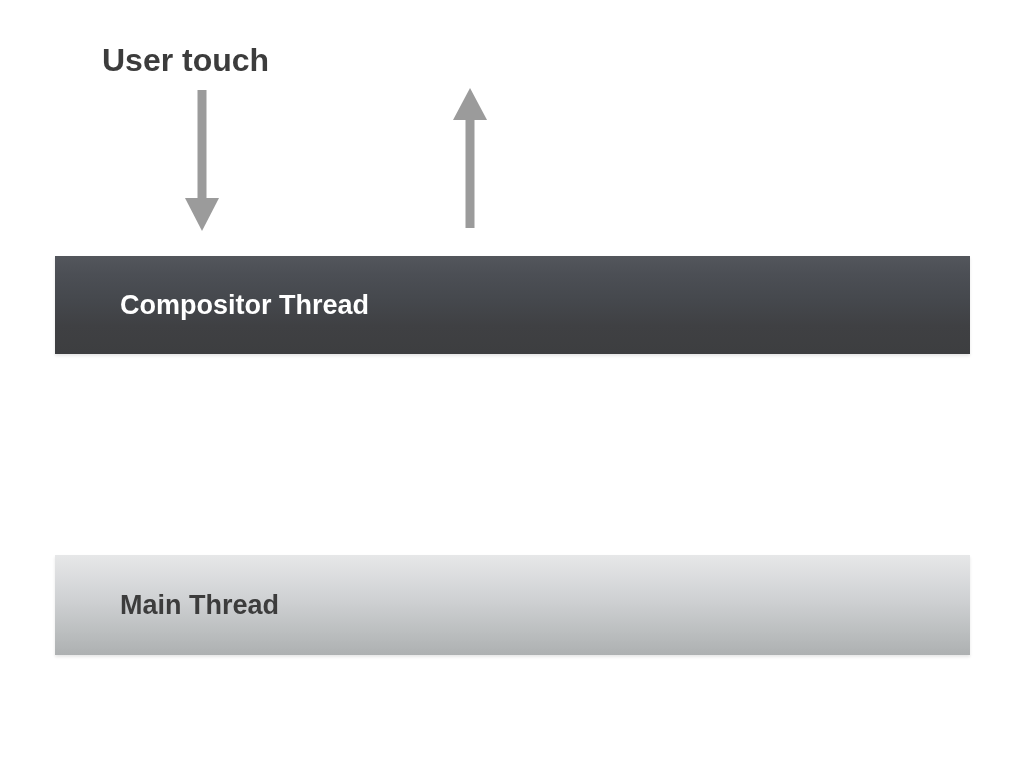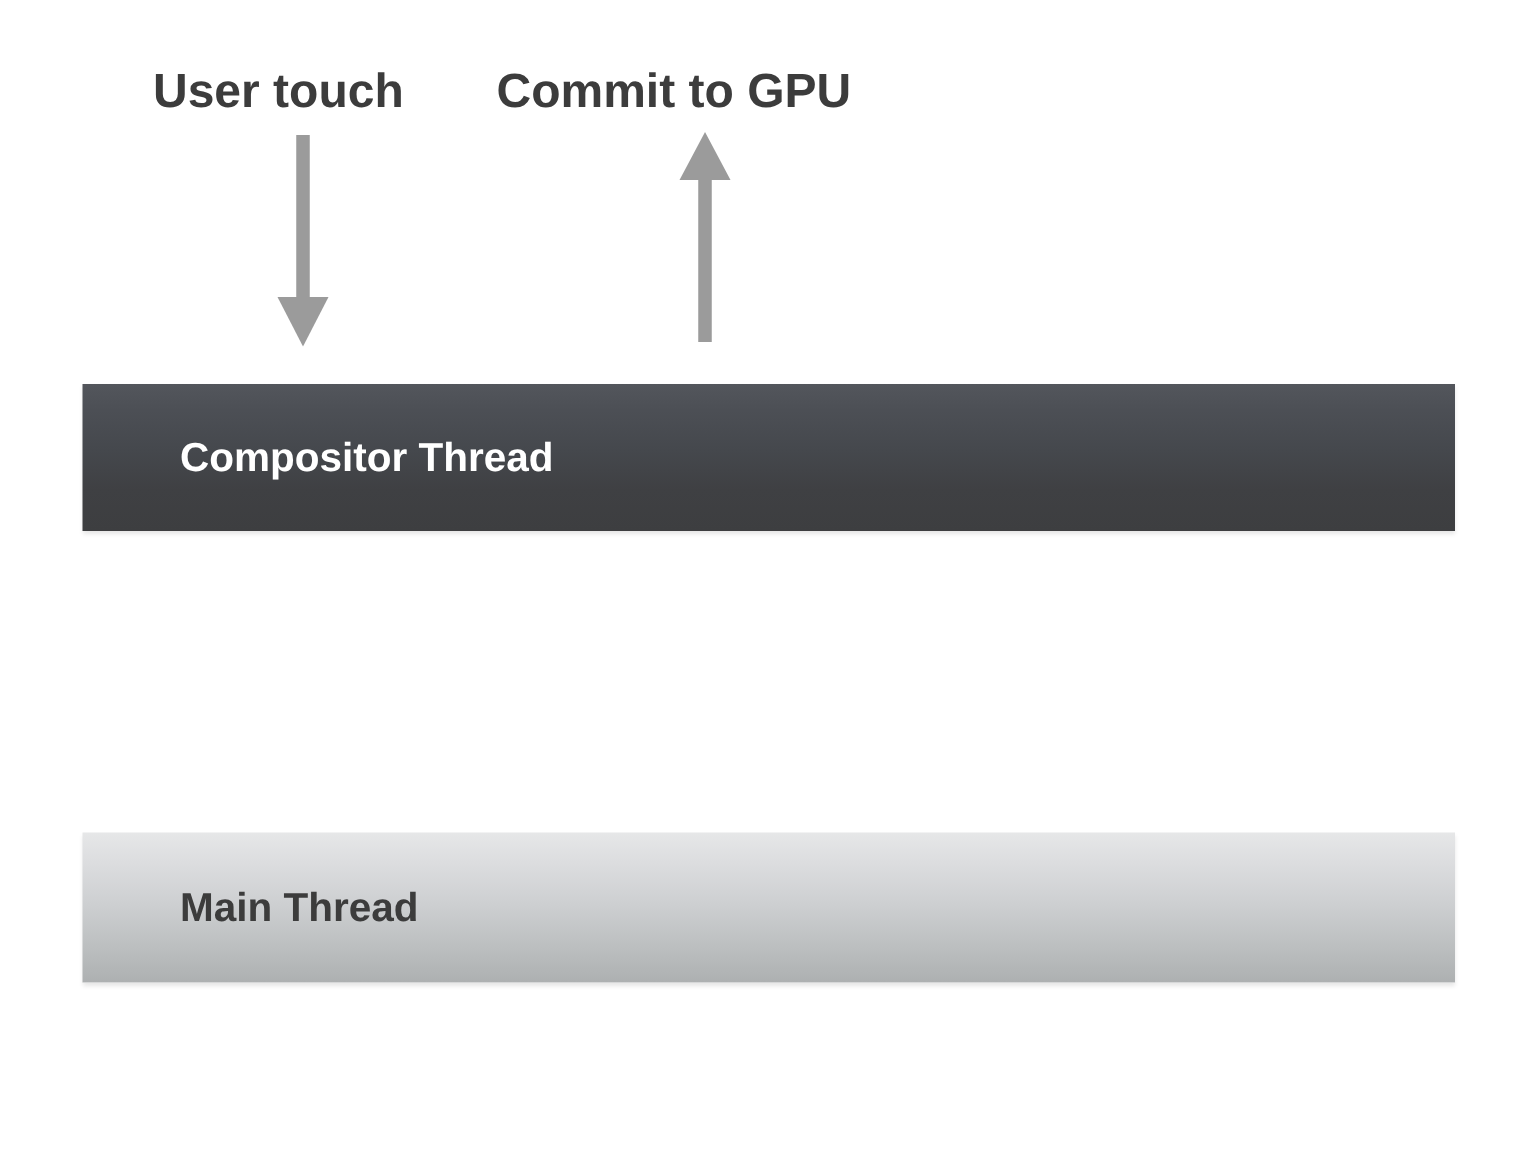--- a/index.html
+++ b/index.html
@@ -100,21 +100,20 @@
     color: #3c3c3c;
   }
 </style>
 </head>
 <body>
 
 <div id="canvas">
 
   <div class="label" id="label-user-touch">User touch</div>
 
-  <div class="label" id="label-commit-gpu">Commit to GPU</div>
 
   <svg id="arrow-layer" width="1024" height="768" viewBox="0 0 1024 768">
 
     <g>
       <rect x="197.5" y="90" width="9" height="110" fill="#9b9b9b"></rect>
       <polygon points="185,198 219,198 202,231" fill="#9b9b9b"></polygon>
     </g>
 
     <g>
       <rect x="465.5" y="116" width="9" height="112" fill="#9b9b9b"></rect>

